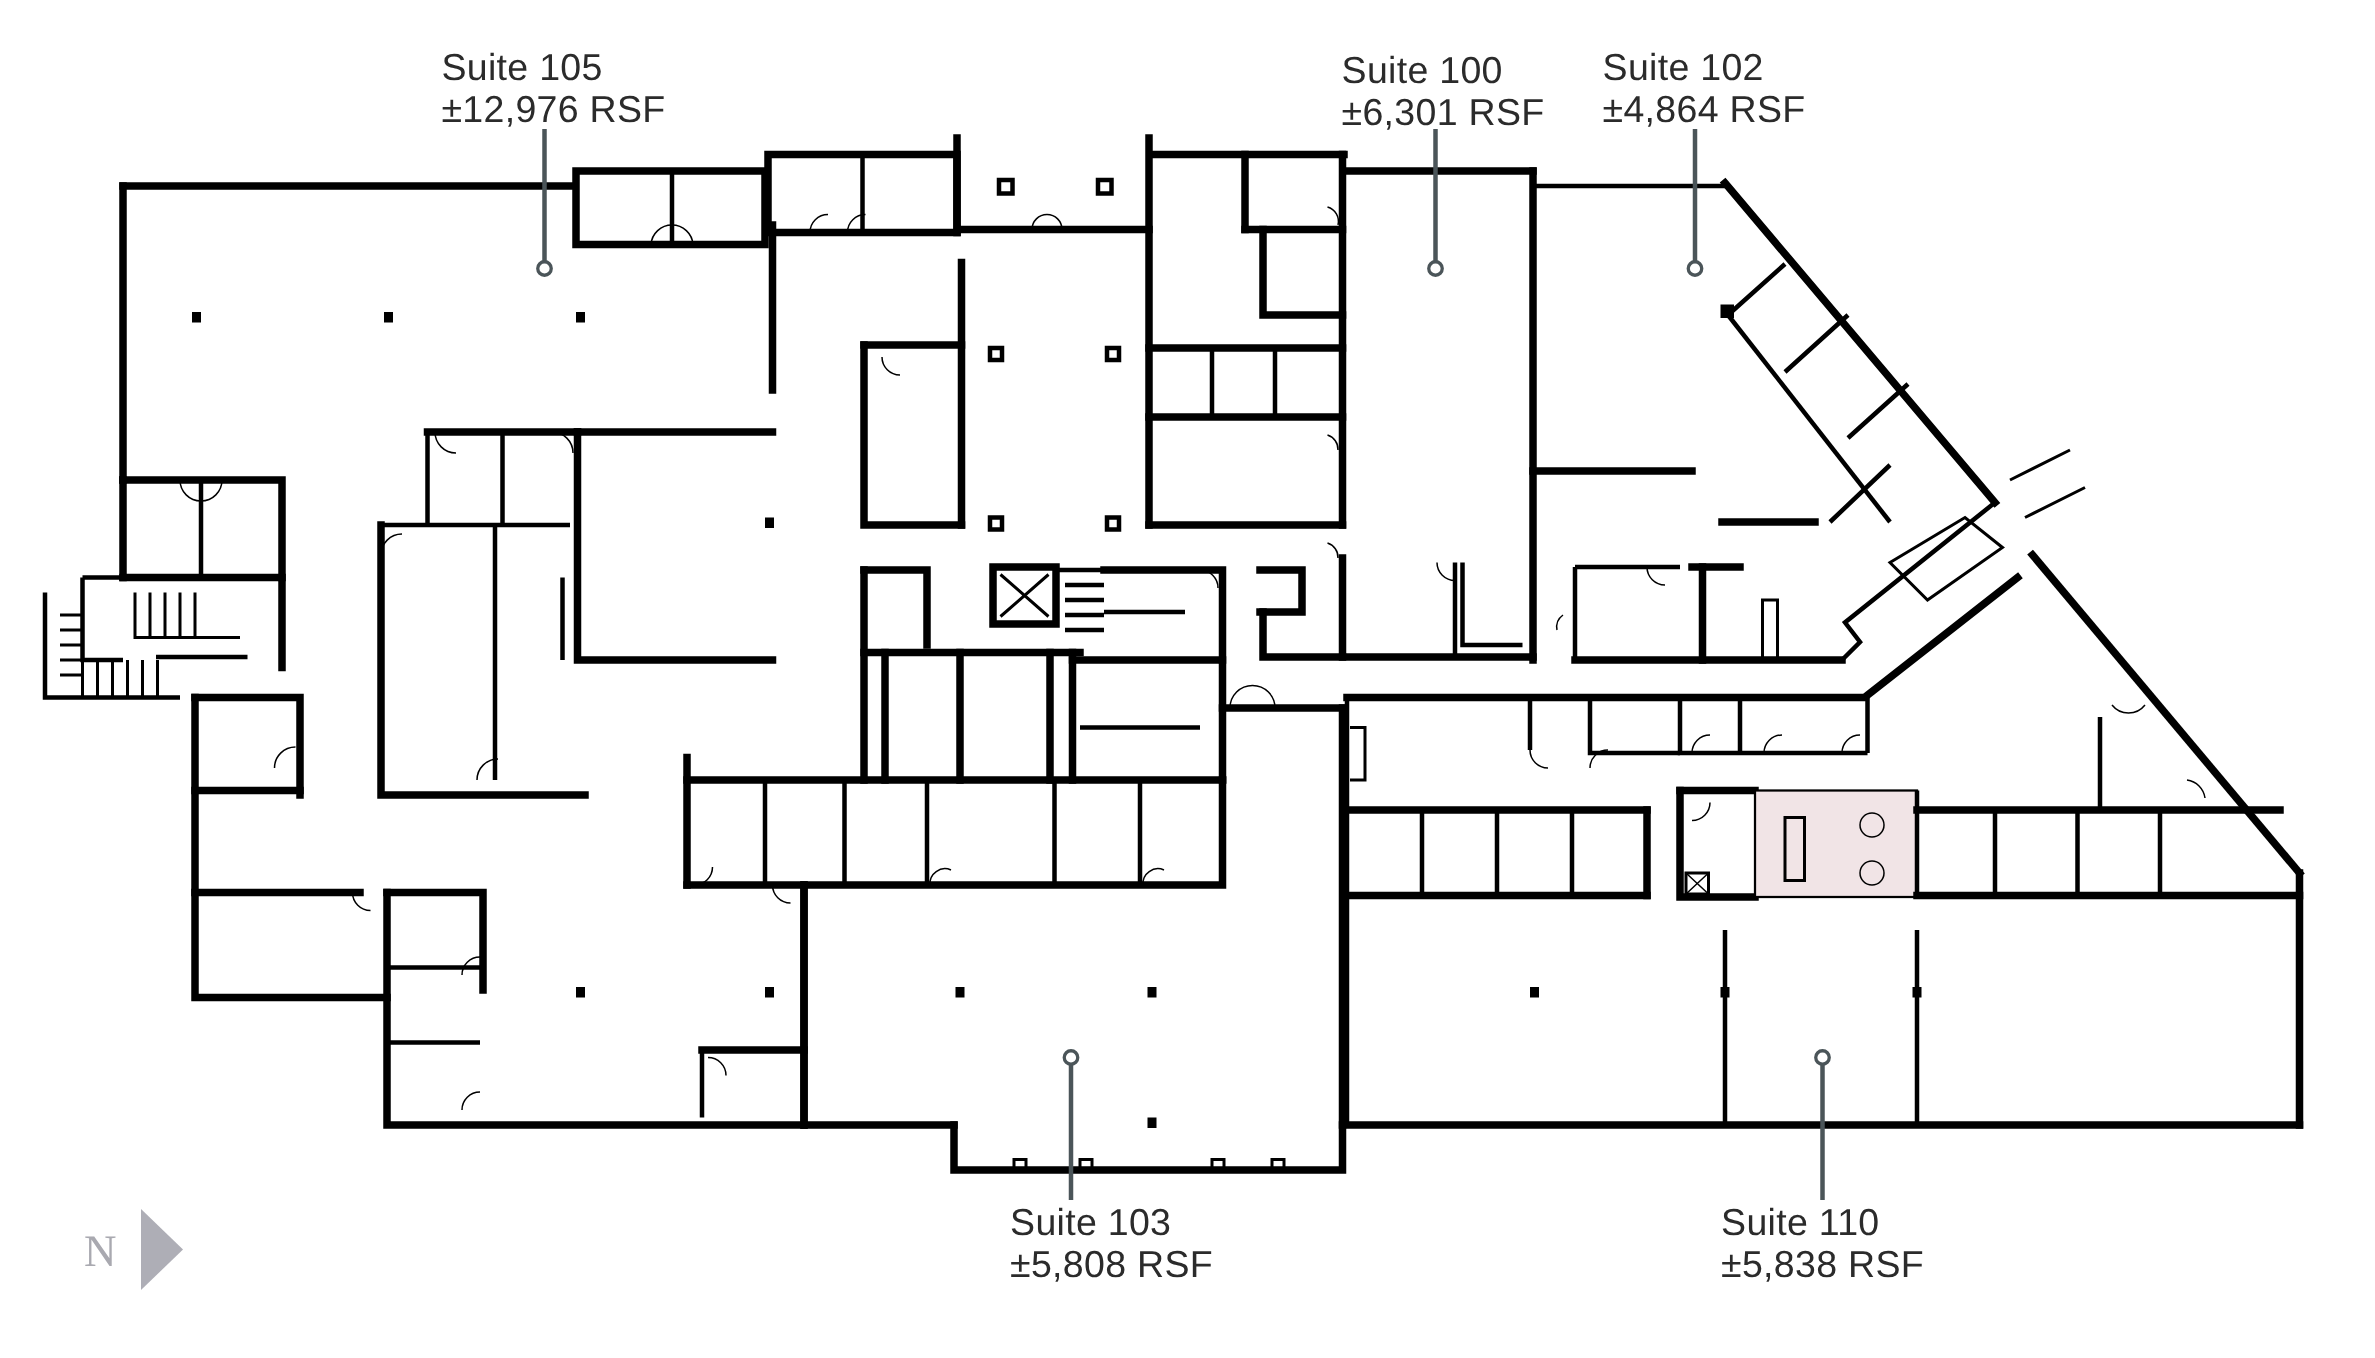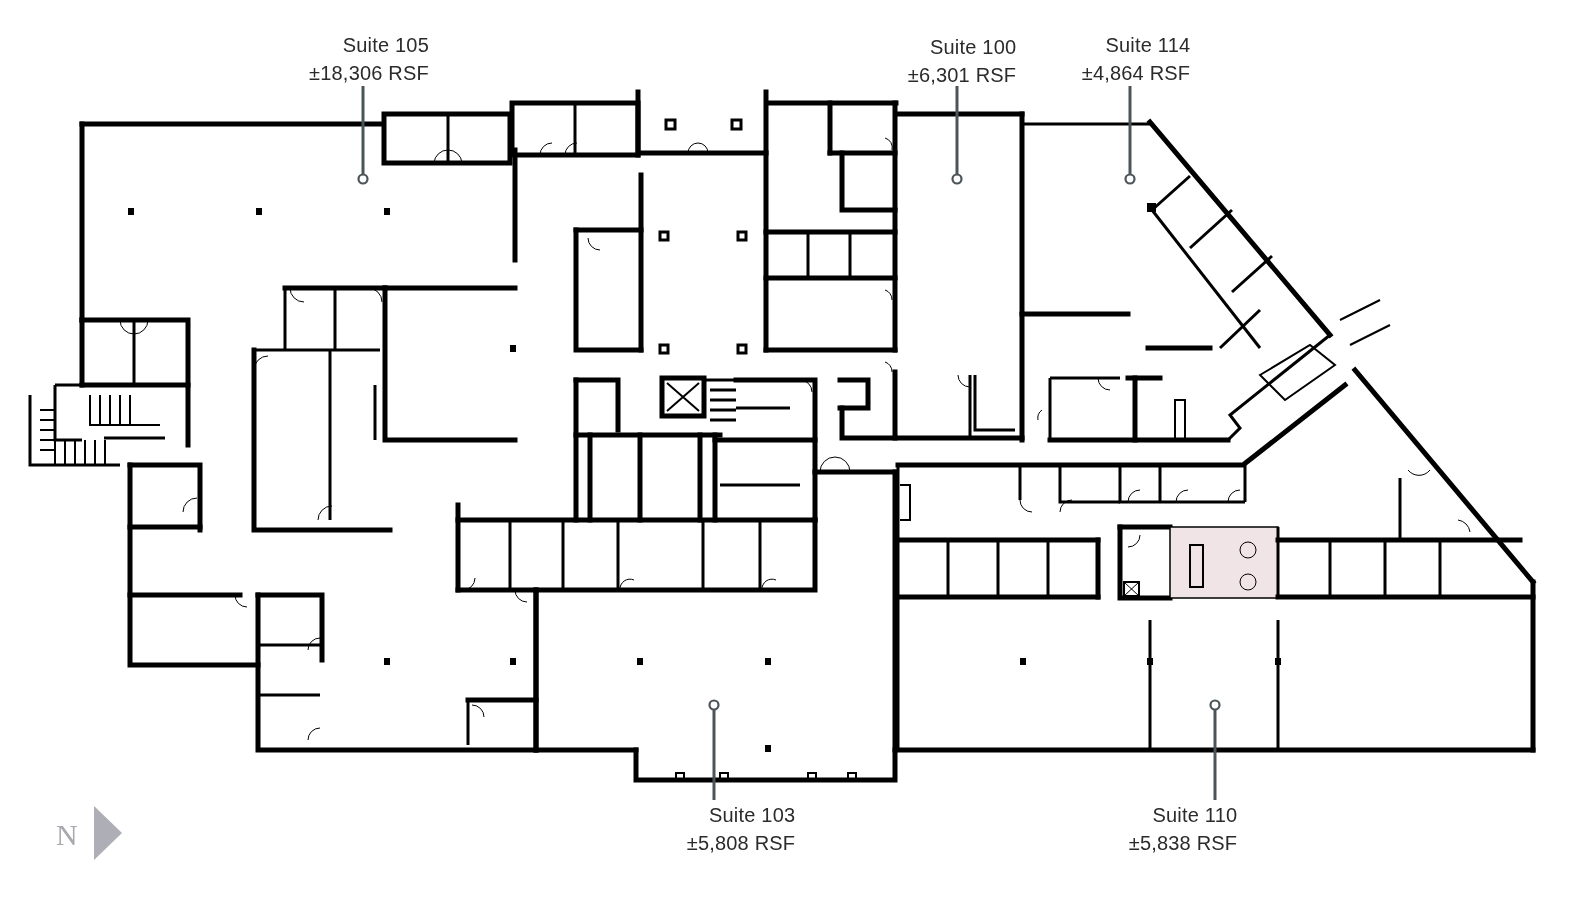--- a/index.html
+++ b/index.html
@@ -1,18 +1,18 @@
 <!DOCTYPE html>
 <html><head>
 <meta charset="utf-8">
 <style>
   html, body { margin: 0; padding: 0; background: #ffffff; }
   body { width: 1583px; height: 905px; position: relative; overflow: hidden; font-family: "Liberation Sans", sans-serif; }
   #plan { position: absolute; left: 0; top: 0; width: 1583px; height: 905px; }
-  .label { position: absolute; text-align: right; color: #2b2b2b; font-size: 20px; line-height: 28px; letter-spacing: 0.2px; white-space: nowrap; transform: translateX(-50%); }
+  .label { position: absolute; text-align: left; color: #2b2b2b; font-size: 25px; line-height: 28px; letter-spacing: 0.2px; white-space: nowrap; transform: translateX(-50%); }
   .label .name, .label .area { display: block; }
   .north { position: absolute; left: 56px; top: 806px; width: 70px; height: 56px; }
   .north .n-letter { position: absolute; left: 0; top: 12px; font-family: "Liberation Serif", serif; font-size: 30px; color: #a9a9b0; }
   .north .n-arrow { position: absolute; left: 38px; top: 0; width: 0; height: 0; border-top: 27px solid transparent; border-bottom: 27px solid transparent; border-left: 28px solid #aeaeb6; }
   .w  { stroke: #000; stroke-width: 5; fill: none; stroke-linecap: square; }
   .wt { stroke: #000; stroke-width: 3; fill: none; }
   .wd { stroke: #000; stroke-width: 2; fill: none; }
   .wl { stroke: #000; stroke-width: 1; fill: none; }
   .door { stroke: #000; stroke-width: 1; fill: none; }
   .col { fill: #000; }
@@ -240,35 +240,35 @@
     <circle class="callout-dot" cx="1130" cy="179" r="4.5"></circle>
     <line class="callout" x1="714" y1="710" x2="714" y2="800"></line>
     <circle class="callout-dot" cx="714" cy="705" r="4.5"></circle>
     <line class="callout" x1="1215" y1="710" x2="1215" y2="800"></line>
     <circle class="callout-dot" cx="1215" cy="705" r="4.5"></circle>
   </g>
 </svg>
 
 <div class="label" style="left:369px; top:31px;">
   <span class="name">Suite 105</span>
-  <span class="area">±18,306 RSF</span>
+  <span class="area">±12,976 RSF</span>
 </div>
 <div class="label" style="left:962px; top:33px;">
   <span class="name">Suite 100</span>
   <span class="area">±6,301 RSF</span>
 </div>
 <div class="label" style="left:1136px; top:31px;">
-  <span class="name">Suite 114</span>
+  <span class="name">Suite 102</span>
   <span class="area">±4,864 RSF</span>
 </div>
 <div class="label" style="left:741px; top:801px;">
   <span class="name">Suite 103</span>
   <span class="area">±5,808 RSF</span>
 </div>
-<div class="label" style="left:1183px; top:801px;">
+<div class="label" style="left:1215px; top:801px;">
   <span class="name">Suite 110</span>
   <span class="area">±5,838 RSF</span>
 </div>
 
 <div class="north">
   <span class="n-letter">N</span>
   <span class="n-arrow"></span>
 </div>
 
 </body></html>

